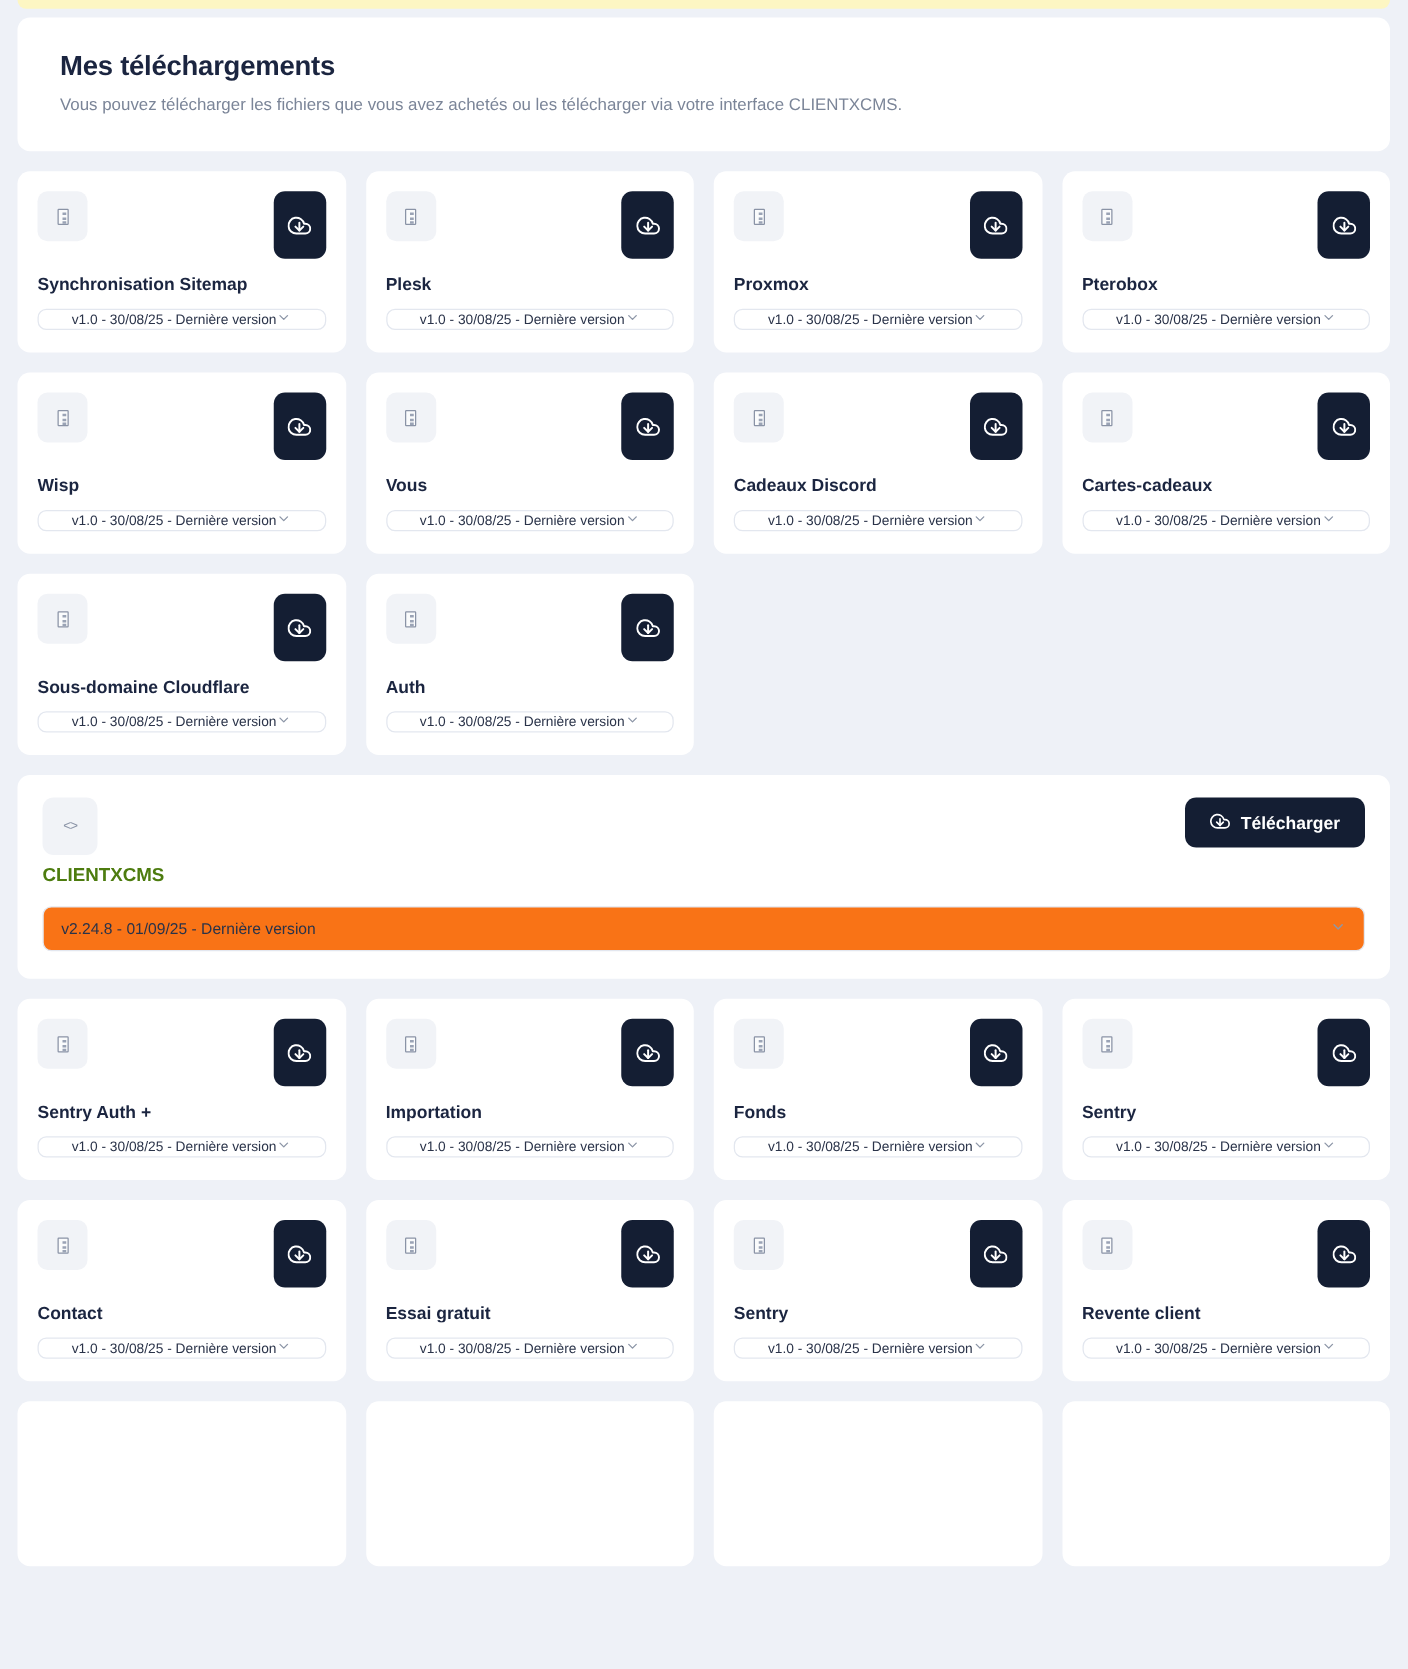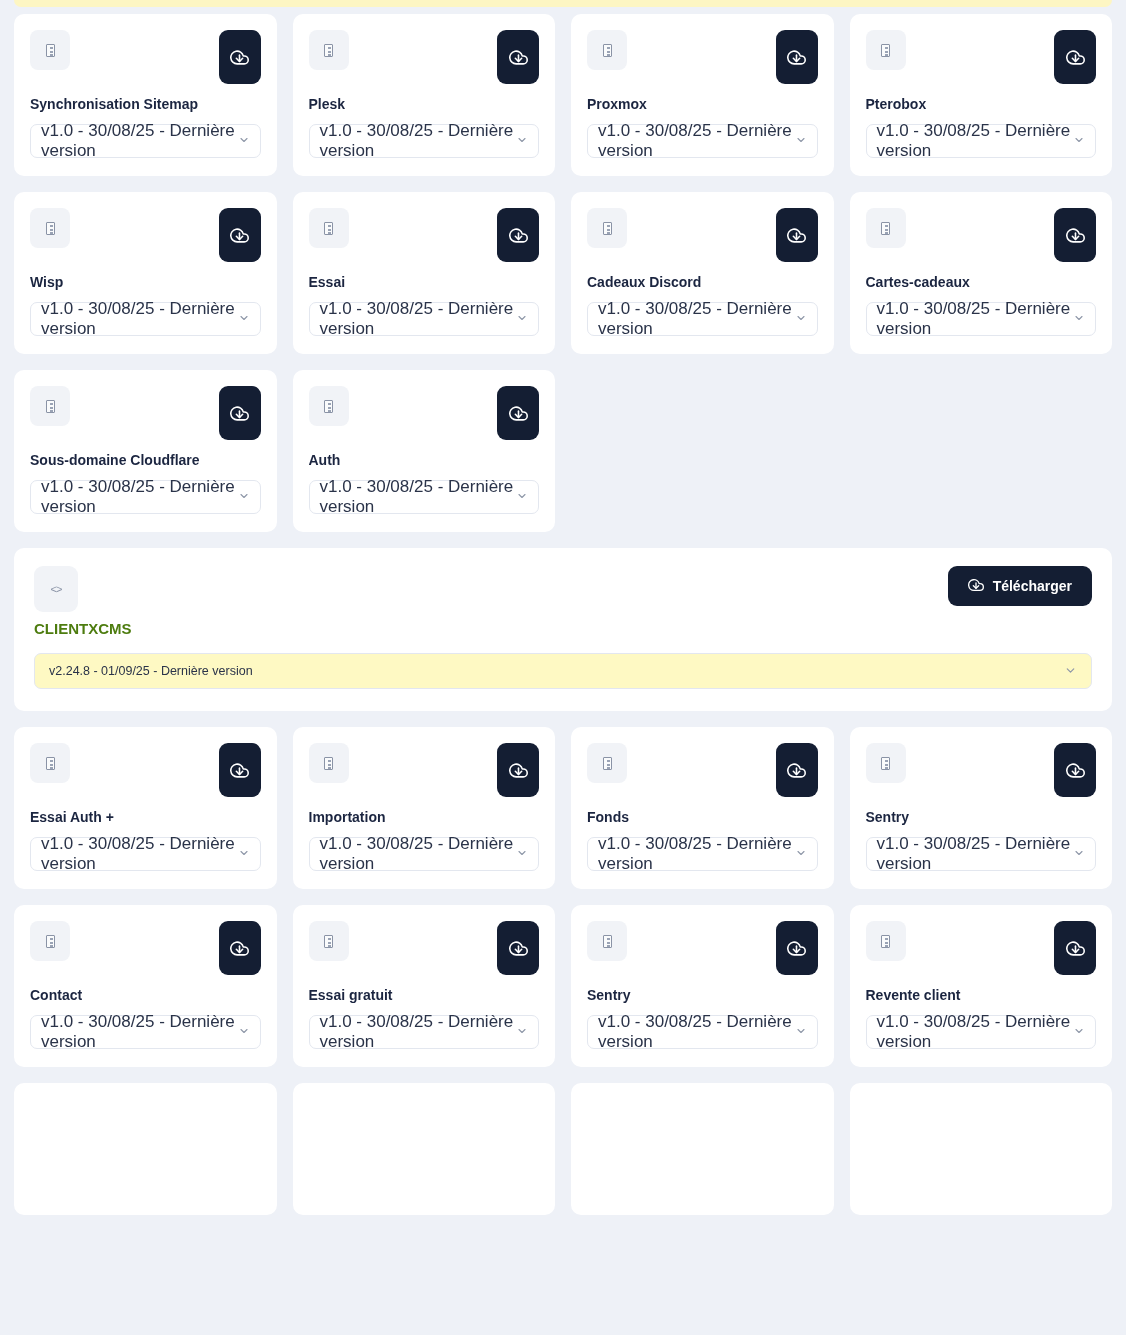--- a/index.html
+++ b/index.html
@@ -119,29 +119,29 @@
     font-weight: bold;
     color: #1b2540;
     margin-bottom: 12px;
     white-space: nowrap;
     overflow: hidden;
     text-overflow: ellipsis;
   }
 
   .version-select {
     width: 100%;
-    height: 34px;
+    height: 17px;
     border: 1px solid #e3e7ef;
     border-radius: 7px;
     background: #ffffff;
     display: flex;
     align-items: center;
-    justify-content: flex-end;
+    justify-content: center;
     padding: 0 10px;
-    font-size: 17px;
+    font-size: 11px;
     color: #2a3349;
     cursor: pointer;
   }
   .version-select .chev {
     color: #8e97a8;
     font-size: 11px;
     line-height: 1;
   }
 
   
@@ -189,38 +189,42 @@
     font-size: 15px;
     font-weight: bold;
     color: #4d7c0f;
     margin: 8px 0 16px 0;
   }
   .featured-select {
     width: 100%;
     height: 36px;
     border: 1px solid #e3e7ef;
     border-radius: 7px;
-    background: #fef9c3;
+    background: #f97316;
     display: flex;
     align-items: center;
     justify-content: space-between;
     padding: 0 14px;
     font-size: 12.5px;
     color: #2a3349;
     cursor: pointer;
   }
   .featured-select .chev { color: #8e97a8; font-size: 11px; }
 </style>
 </head>
 <body>
 
 <div class="top-banner"></div>
 
 <div class="page">
 
+  <div class="section-panel">
+    <div class="section-title">Mes téléchargements</div>
+    <div class="section-subtitle">Vous pouvez télécharger les fichiers que vous avez achetés ou les télécharger via votre interface CLIENTXCMS.</div>
+  </div>
 
   <div class="card-grid" id="my-downloads-grid">
       <div class="dl-card">
         <div class="card-top">
           <div class="file-badge">
             <span class="tofu"></span>
           </div>
           <button class="dl-btn">
             <span>
               <svg width="19" height="19" viewBox="0 0 24 24" fill="none" stroke="#ffffff" stroke-width="2" stroke-linecap="round" stroke-linejoin="round">
@@ -339,21 +343,21 @@
           <button class="dl-btn">
             <span>
               <svg width="19" height="19" viewBox="0 0 24 24" fill="none" stroke="#ffffff" stroke-width="2" stroke-linecap="round" stroke-linejoin="round">
                 <path d="M18 10h-1.26A8 8 0 1 0 9 20h9a5 5 0 0 0 0-10z"></path>
                 <polyline points="8 13 12 17 16 13"></polyline>
                 <line x1="12" y1="9" x2="12" y2="17"></line>
               </svg>
             </span>
           </button>
         </div>
-        <div class="card-name">Essai</div>
+        <div class="card-name">Vous</div>
         <div class="version-select">
           <span>v1.0 - 30/08/25 - Dernière version</span>
           <span class="chev"><svg width="12" height="12" viewBox="0 0 24 24" fill="none" stroke="#8e97a8" stroke-width="2.2" stroke-linecap="round" stroke-linejoin="round">
               <polyline points="6 9 12 15 18 9"></polyline>
             </svg></span>
         </div>
       </div>
       <div class="dl-card">
         <div class="card-top">
           <div class="file-badge">
@@ -483,21 +487,21 @@
           <button class="dl-btn">
             <span>
               <svg width="19" height="19" viewBox="0 0 24 24" fill="none" stroke="#ffffff" stroke-width="2" stroke-linecap="round" stroke-linejoin="round">
                 <path d="M18 10h-1.26A8 8 0 1 0 9 20h9a5 5 0 0 0 0-10z"></path>
                 <polyline points="8 13 12 17 16 13"></polyline>
                 <line x1="12" y1="9" x2="12" y2="17"></line>
               </svg>
             </span>
           </button>
         </div>
-        <div class="card-name">Essai Auth +</div>
+        <div class="card-name">Sentry Auth +</div>
         <div class="version-select">
           <span>v1.0 - 30/08/25 - Dernière version</span>
           <span class="chev"><svg width="12" height="12" viewBox="0 0 24 24" fill="none" stroke="#8e97a8" stroke-width="2.2" stroke-linecap="round" stroke-linejoin="round">
               <polyline points="6 9 12 15 18 9"></polyline>
             </svg></span>
         </div>
       </div>
       <div class="dl-card">
         <div class="card-top">
           <div class="file-badge">

